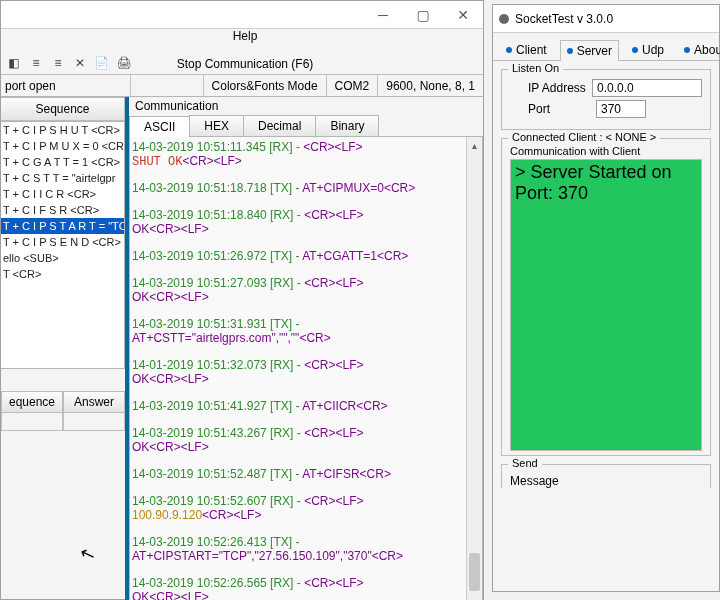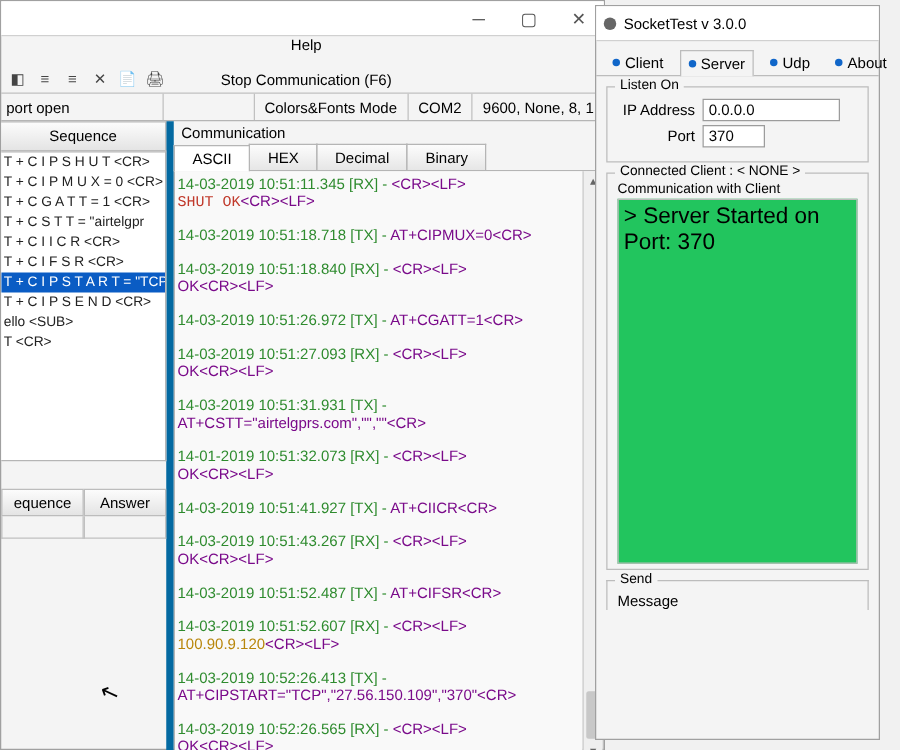--- a/index.html
+++ b/index.html
@@ -10,21 +10,21 @@
   .titlebtn { width:40px; height:28px; display:flex; align-items:center; justify-content:center; color:#555; font-size:14px; cursor:default; }
   .menubar { height:22px; display:flex; align-items:center; gap:14px; padding-left:6px; font-size:12px;flex-direction:column; }
   .menubar span { cursor:default; }
   .toolbar { height:24px; display:flex; align-items:center; gap:4px; padding-left:4px; border-bottom:1px solid #c0c0c0; }
   .toolbar-icon { width:18px; height:18px; display:flex; align-items:center; justify-content:center; font-size:12px; color:#444; }
   .statusrow { height:22px; display:flex; align-items:stretch; border-bottom:1px solid #b5b5b5; font-size:12px; }
   .statusrow .sr-left { flex:0 0 130px; padding-left:4px; display:flex; align-items:center; border-right:1px solid #c0c0c0;}
   .statusrow .spacer { flex:1 1 auto; }
   .statusrow .sr-cell { padding:0 8px; display:flex; align-items:center; border-left:1px solid #c0c0c0; }
   .content { display:flex; height:calc(600px - 28px - 22px - 24px - 22px); }
-  .left-col { width:138px; border-right:6px solid #0369a1; display:flex; flex-direction:column; }
+  .left-col { width:128px; border-right:4px solid #0369a1; display:flex; flex-direction:column; }
   .seq-hdr { background:linear-gradient(#fcfcfc,#e4e4e4); border:1px solid #bcbcbc; border-left:none; text-align:center; font-size:12px; padding:4px 0; }
   .seq-list { flex:0 0 auto; background:#fff; border:1px solid #b5b5b5; border-left:none; font-family:"Courier New",monospace; font-size:11px; line-height:16px; overflow:hidden; height:248px;}
   .seq-item { white-space:nowrap; padding:0 2px; color:#222; }
   .seq-item.sel { background:#0a5cc4; color:#fff; }
   .bottom-tabs { display:flex; margin-top:22px; }
   .bottom-tabs .bt { flex:1; background:linear-gradient(#fcfcfc,#e4e4e4); border:1px solid #bcbcbc; text-align:center; font-size:12px; padding:3px 0; }
   .bt-input { height:18px; border:1px solid #c0c0c0; border-top:none; }
   .right-col { flex:1 1 auto; display:flex; flex-direction:column; }
   .comm-label { font-size:12px; padding:2px 6px; }
   .tabs { display:flex; gap:0; border-bottom:1px solid #b5b5b5; }
@@ -36,32 +36,32 @@
   .log .crlf{ color:#7a0a8a; }
   .log .data{ color:#7a0a8a; }
   .log .shut{ color:#c0392b;font-family:Liberation Mono, monospace; }
   .log .ip  { color:#b8860b; }
   .scrollbar { width:16px; background:#efefef; border-left:1px solid #ccc; position:relative;}
   .sb-up,.sb-dn { height:16px; display:flex; align-items:center; justify-content:center; font-size:10px; color:#666;}
   .sb-dn { position:absolute; bottom:0; width:100%;}
   .sb-thumb { position:absolute; left:2px; right:2px; bottom:18px; height:38px; background:#c8c8c8; border-radius:2px;}
   .cursor { position:absolute; left:80px; top:543px; font-size:18px; pointer-events:none; transform:rotate(-20deg);}
   
-  .right-win { position:absolute; right:16px; top:4px; width:228px; height:588px; background:#f4f4f4; border:1px solid #a0a0a0;}
+  .right-win { position:absolute; right:0; top:4px; width:228px; height:588px; background:#f4f4f4; border:1px solid #a0a0a0;}
   .rw-title { height:28px; display:flex; align-items:center; gap:6px; padding-left:6px; font-size:12px; background:#fff; border-bottom:1px solid #d0d0d0;}
   .dot { width:10px; height:10px; border-radius:50%; background:#666;}
   .rw-tabs { display:flex; gap:6px; padding:6px 6px 0 6px; font-size:12px; border-bottom:1px solid #bcbcbc; }
   .rw-tab { display:flex; align-items:center; gap:4px; padding:3px 6px; border:1px solid transparent; border-bottom:none;}
   .rw-tab.active { background:#f4f4f4; border-color:#bcbcbc; position:relative; top:1px;}
   .bullet { width:6px; height:6px; border-radius:50%; background:#1066c9; display:inline-block;}
   .panel { padding:8px; font-size:12px;}
   .fieldset { border:1px solid #bcbcbc; padding:6px 8px 8px 8px; margin-bottom:8px; position:relative;}
   .fs-title { position:absolute; top:-8px; left:6px; background:#f4f4f4; padding:0 4px; font-size:11px;}
   .row { display:flex; align-items:center; gap:6px; margin:3px 0;}
-  .row label { width:62px; text-align:right; }
+  .row label { width:62px; text-align:left;margin-left:18px; }
   .inp { border:1px solid #9c9c9c; background:#fff; padding:1px 4px; font-size:12px; }
   .convo { height:292px; background:#22c55e; border:1px solid #bcbcbc; font-size:18px; padding:2px 4px; overflow:hidden;}
 </style>
 </head>
 <body>
 
 <div class="left-win">
   <div class="titlebar">
     <div class="titlebtn">─</div>
     <div class="titlebtn">▢</div>

